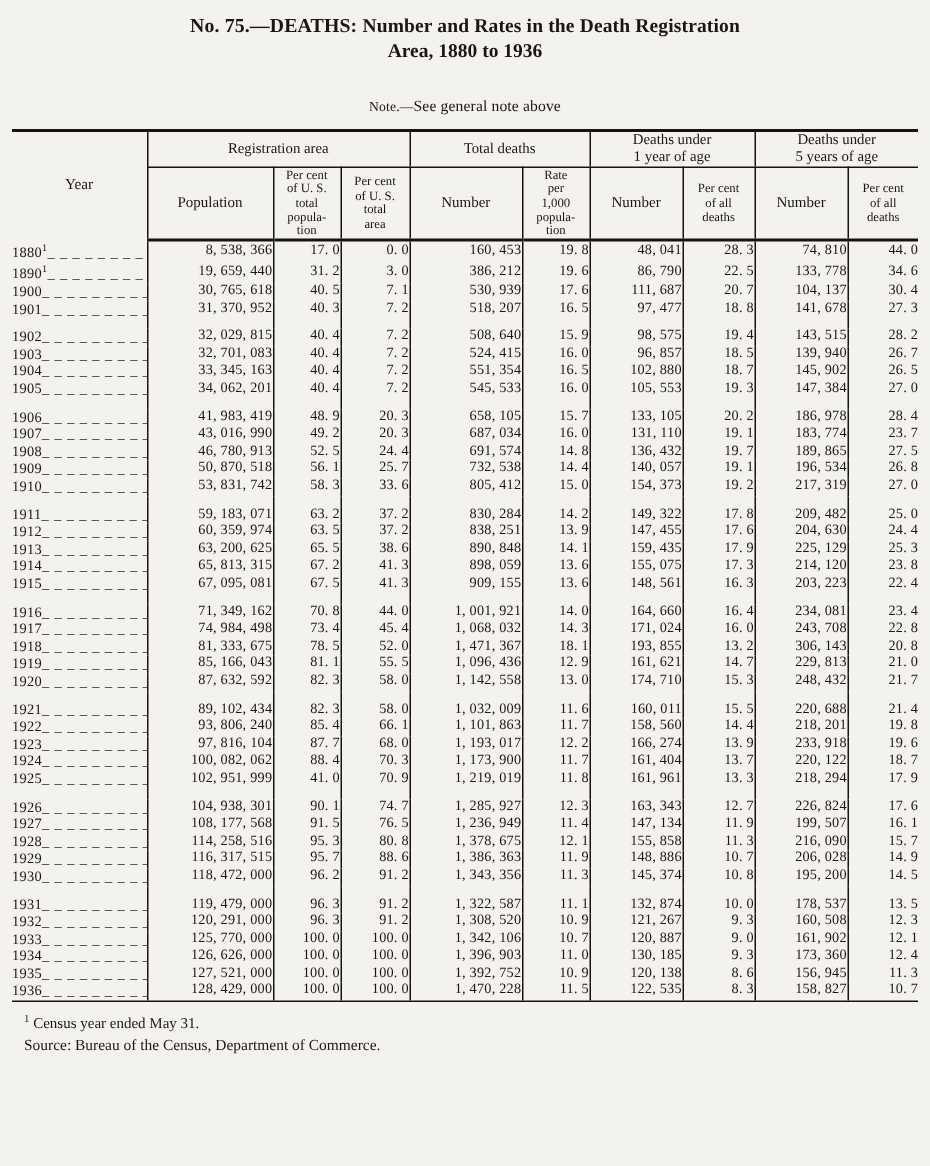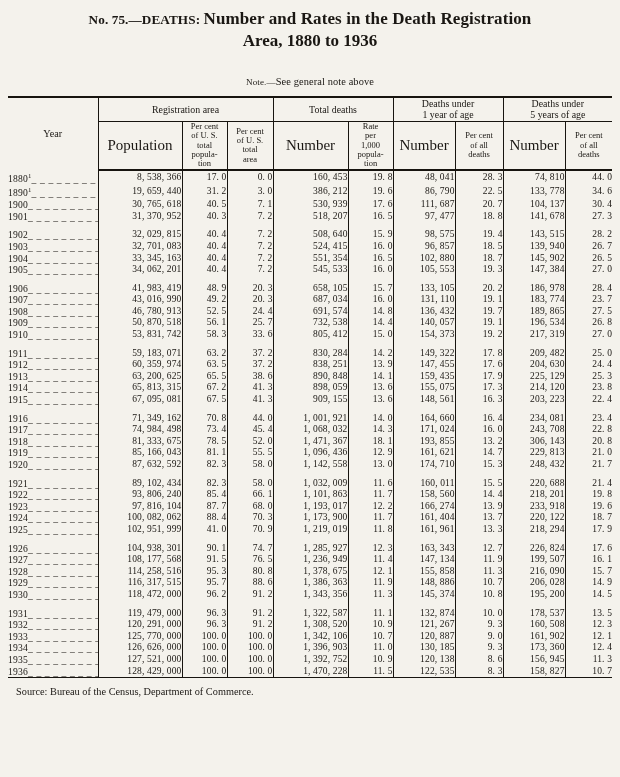--- a/index.html
+++ b/index.html
@@ -19,21 +19,21 @@
   }
 
   
   .title-wrap{padding:8px 14px 0 14px;text-align:center;}
   .title-line{
     font-size:13.2px;
     font-weight:bold;
     letter-spacing:0.1px;
     line-height:1.32;
   }
-  .smallcaps{font-size:17px;}
+  .smallcaps{font-size:13px;}
   .title-line2{
     font-size:13.2px;font-weight:bold;line-height:1.32;
   }
   .note-line{
     margin-top:23px;
     font-size:10.4px;
     text-align:center;
     letter-spacing:0.1px;
   }
   .note-cap{font-size:9.1px;}
@@ -67,21 +67,21 @@
   }
   .vline{border-left:1.1px solid #17140f;}
   .hsub{
     text-align:center;
     font-size:8.5px;
     line-height:1.1;
     padding:3px 1px 4px 1px;
     vertical-align:middle;
     margin-left:48px;
   }
-  .hsub.big{font-size:15px;}
+  .hsub.big{font-size:10px;}
   .yearcell{
     text-align:center;
     font-size:10.2px;
     vertical-align:middle;
   }
   .thickunder{border-bottom:2.0px solid #17140f;}
 
   
   td.yr{
     font-size:9.6px;
@@ -765,16 +765,20 @@
             <td class="num vline">158, 827</td>
             <td class="pct vline">10. 7</td>
           </tr>
         </tbody>
     </table>
   </div>
 
   <div class="tbl-bottom"></div>
 
   <div class="footnotes">
+    <div>
+      <span class="fnmark">1</span>
+      <span>Census year ended May 31.</span>
+    </div>
     <div class="src">Source: Bureau of the Census, Department of Commerce.</div>
   </div>
 
 </div>
 
 </body></html>

